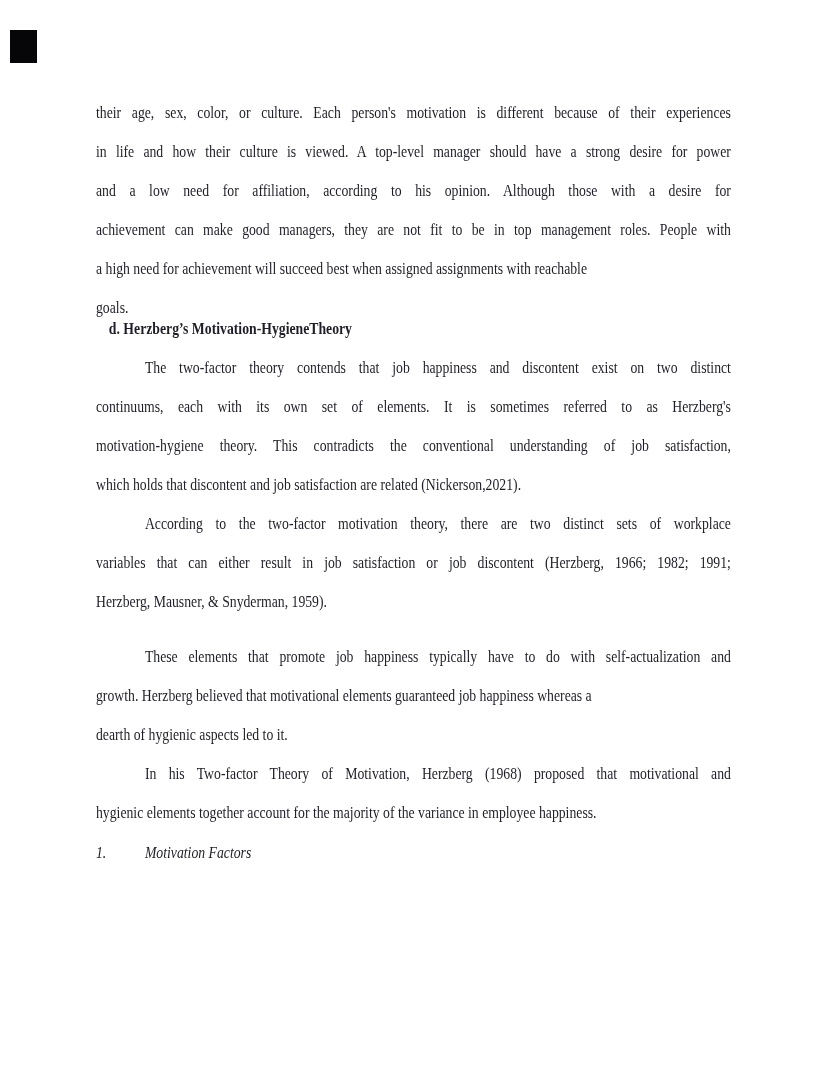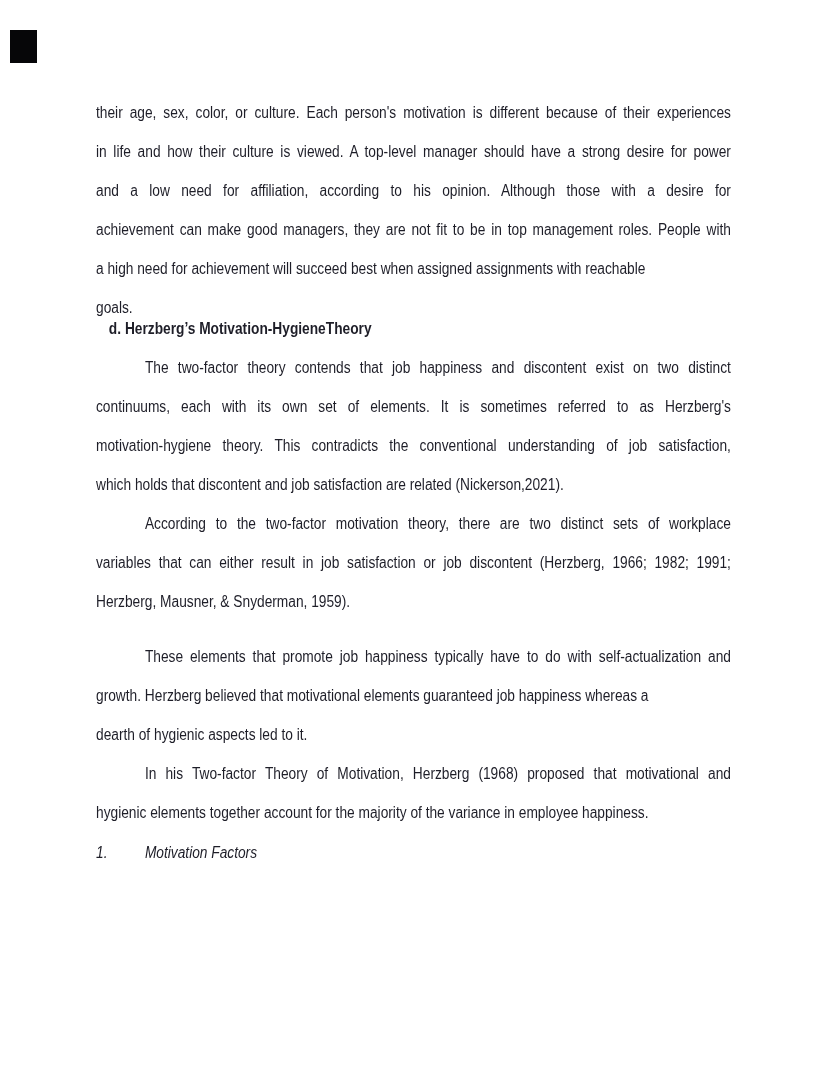--- a/index.html
+++ b/index.html
@@ -1,21 +1,21 @@
 <!DOCTYPE html>
 <html><head>
 <meta charset="utf-8">
 <style>
   html,body{margin:0;padding:0;background:#ffffff;}
   .page{
     position:relative;
     width:828px;height:1071px;
     background:#ffffff;
     overflow:hidden;
-    font-family:Liberation Sans, sans-serif;
+    font-family:Liberation Serif, serif;
   }
   .artifact{
     position:absolute;left:10px;top:30px;width:27px;height:33px;
   }
   .line{
     position:absolute;
     left:96px;
     width:740px;
     transform:scaleX(0.858);
     transform-origin:0 0;

